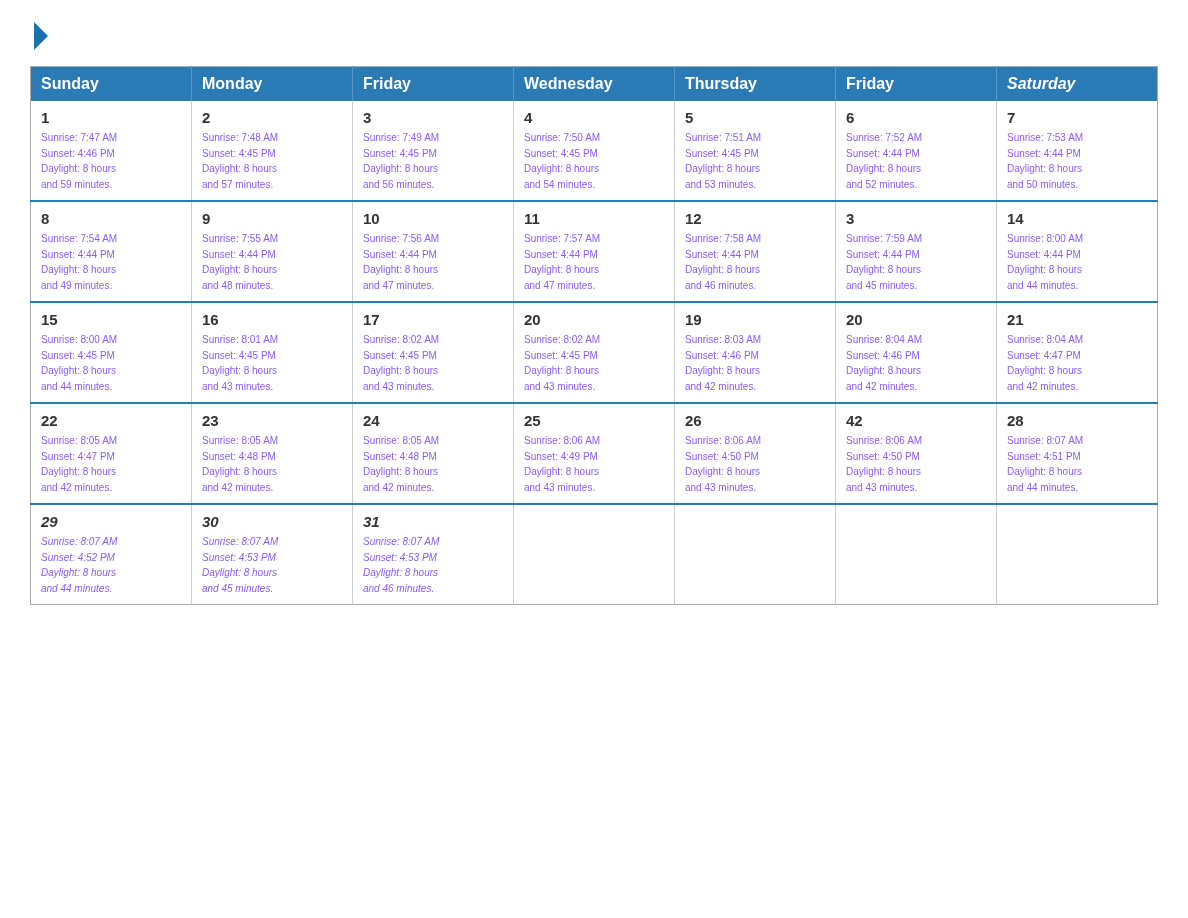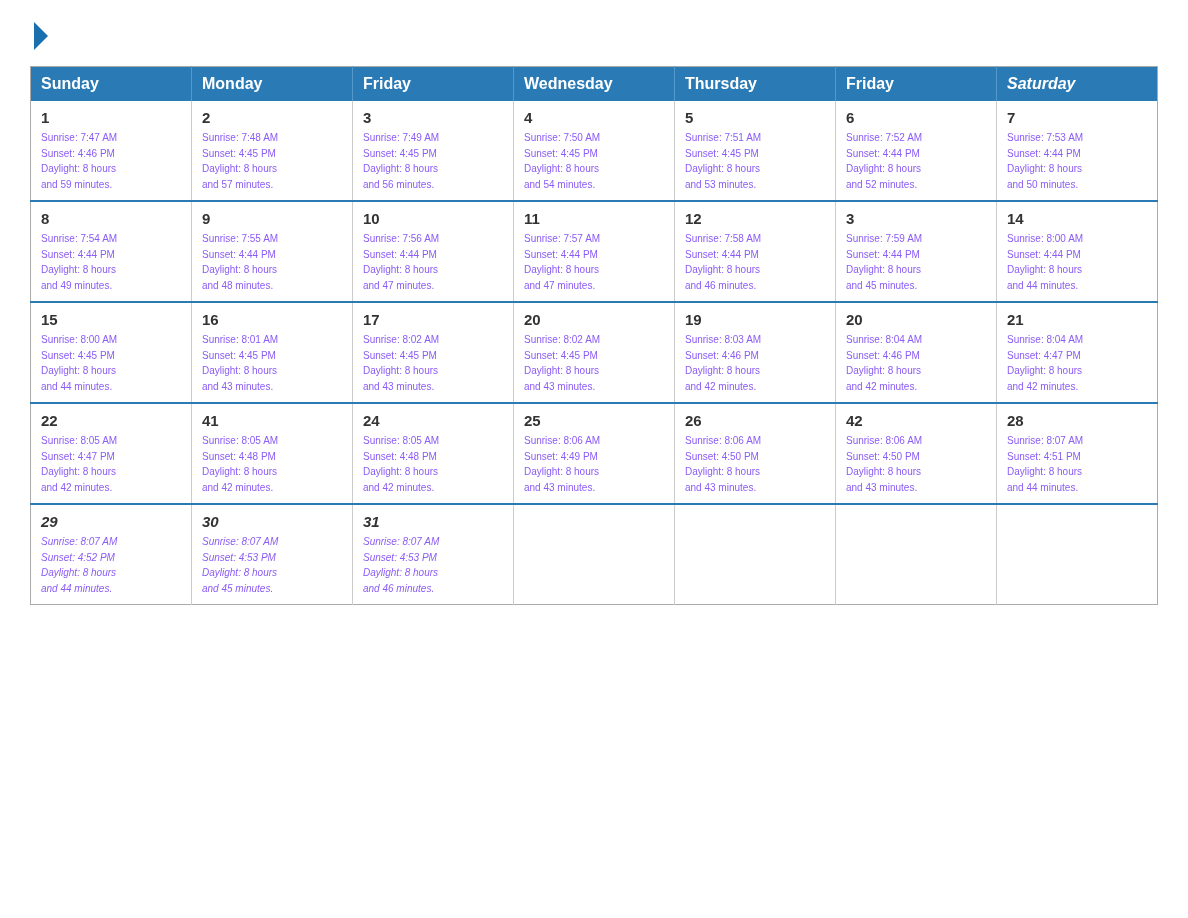--- a/index.html
+++ b/index.html
@@ -334,21 +334,21 @@
         <td>
         <span class="day-number">22</span>
         <div class="day-info">
           Sunrise: 8:05 AM<br>
           Sunset: 4:47 PM<br>
           Daylight: 8 hours<br>
           and 42 minutes.
         </div>
       </td>
         <td>
-        <span class="day-number">41</span>
+        <span class="day-number">23</span>
         <div class="day-info">
           Sunrise: 8:05 AM<br>
           Sunset: 4:48 PM<br>
           Daylight: 8 hours<br>
           and 42 minutes.
         </div>
       </td>
         <td>
         <span class="day-number">24</span>
         <div class="day-info">

